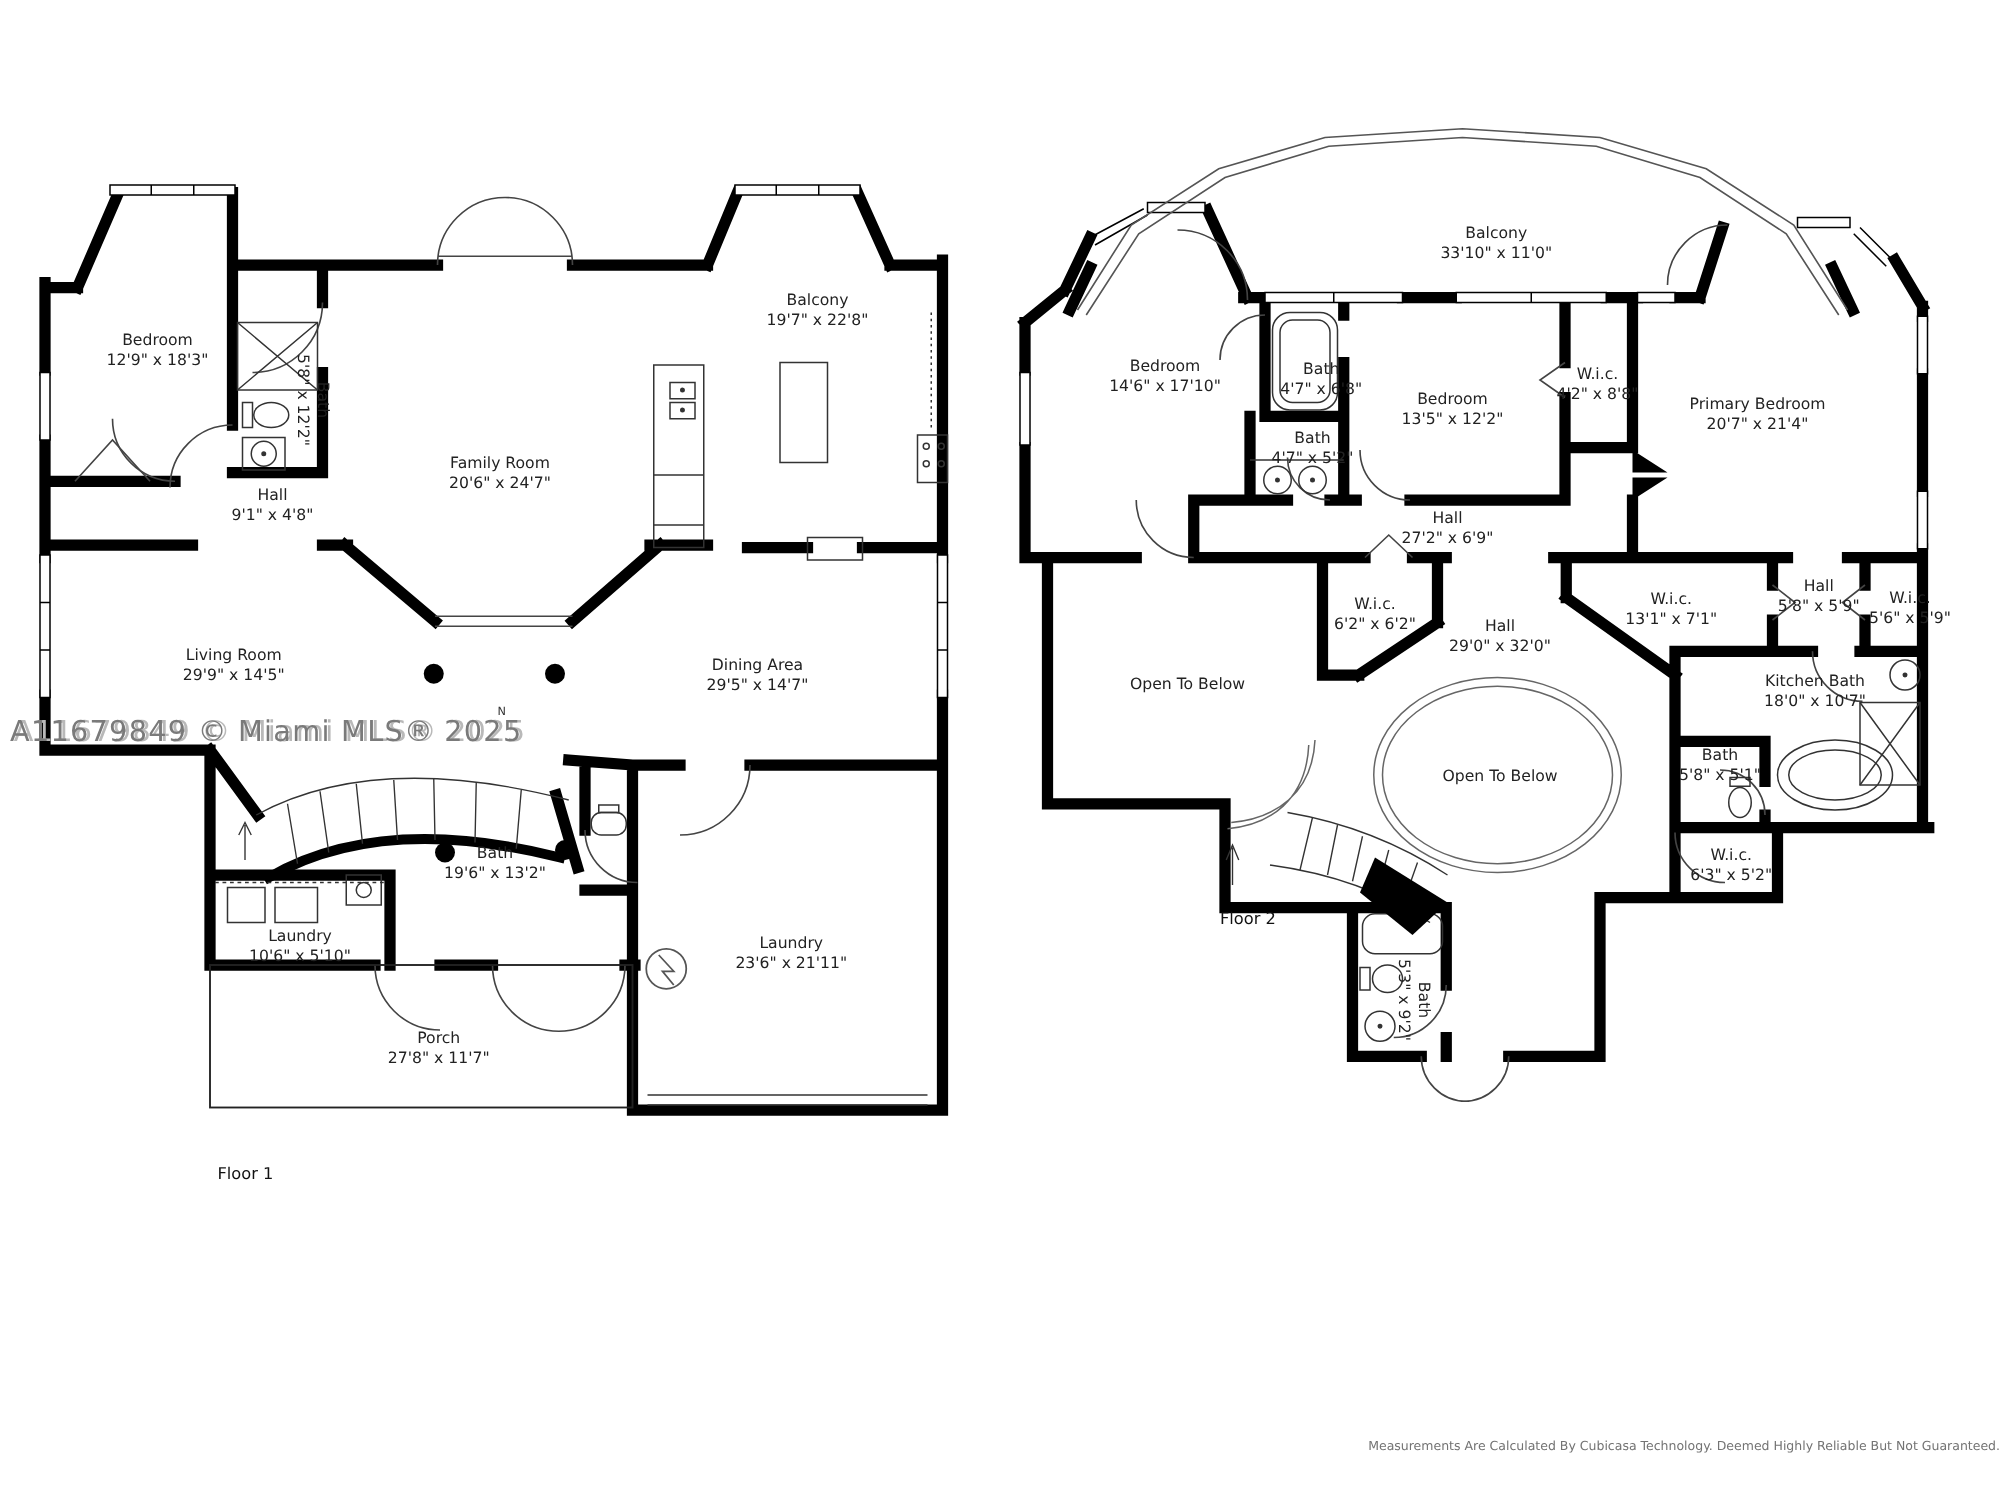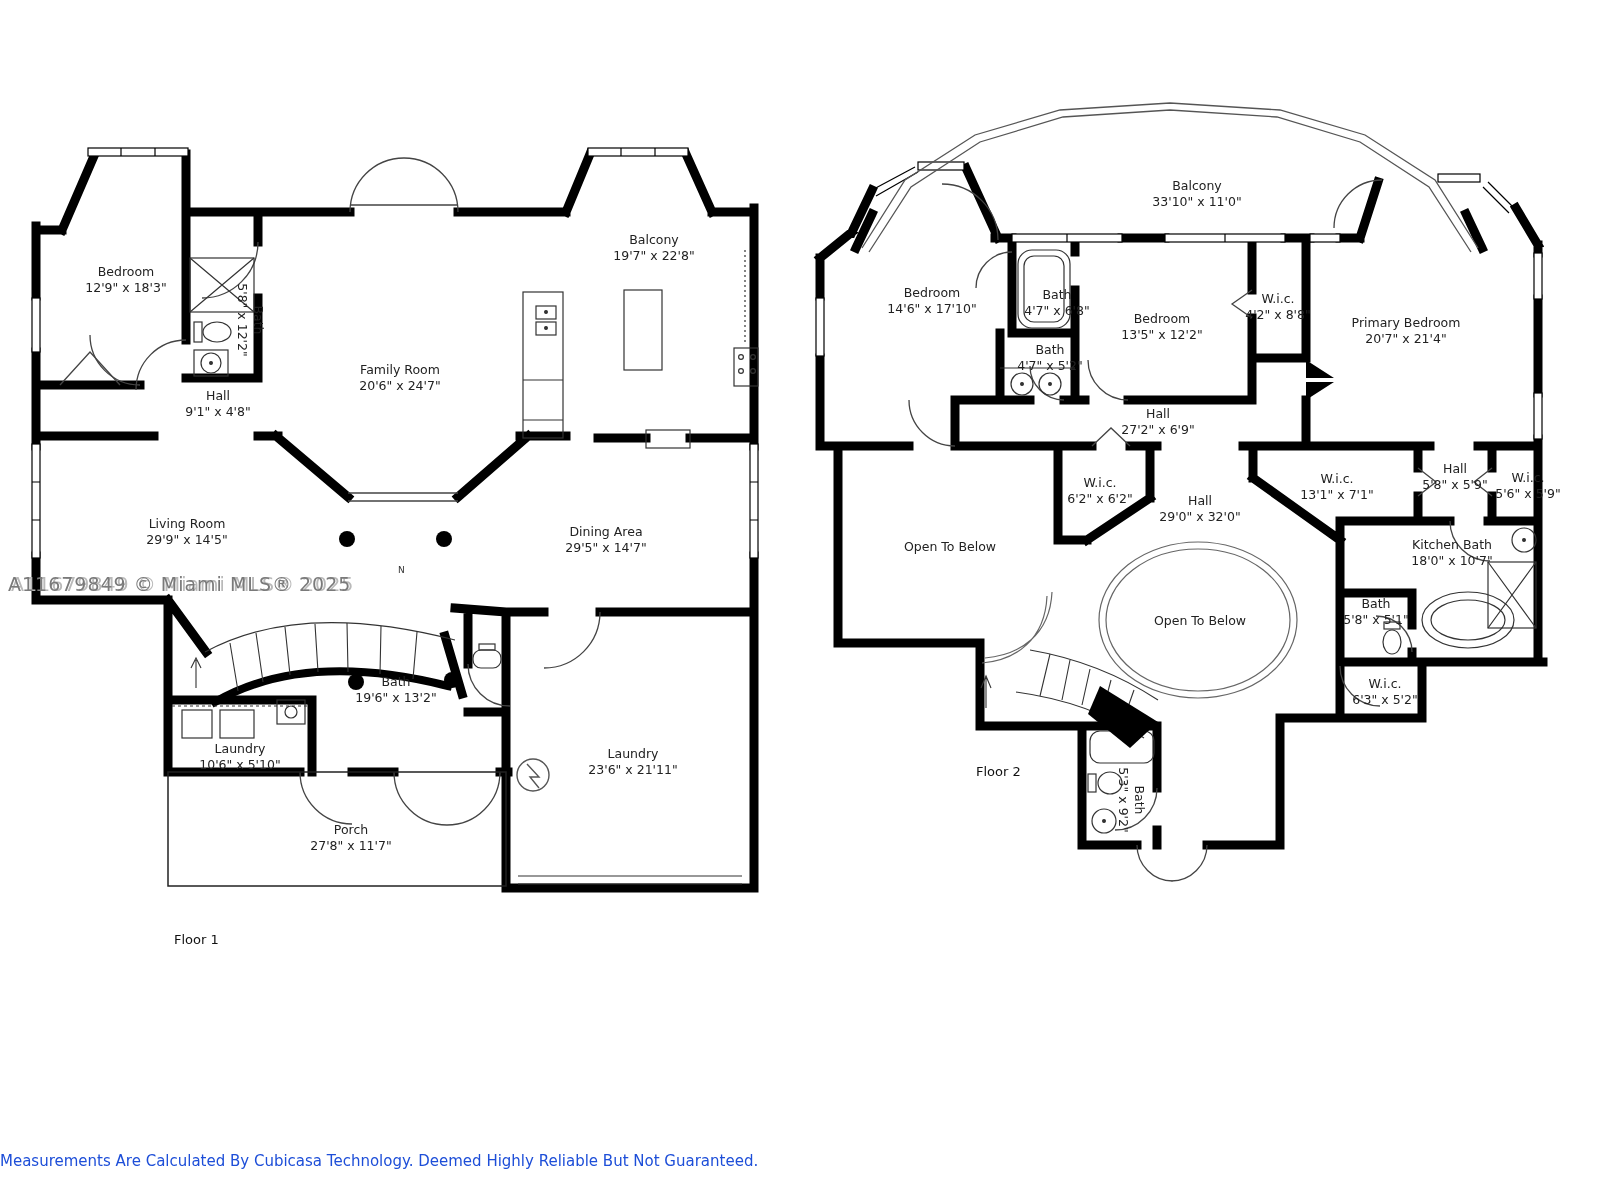--- a/index.html
+++ b/index.html
@@ -4,24 +4,24 @@
 <style>
   html,body{margin:0;padding:0;background:#fff;}
   #stage{position:relative;width:1600px;height:1200px;background:#fff;overflow:hidden;
          font-family:"DejaVu Sans", sans-serif;}
   #plan-svg{position:absolute;left:0;top:0;}
   .rl{position:absolute;transform:translate(-50%,-50%);text-align:center;
       font-size:12.5px;line-height:1.28;color:#222;white-space:nowrap;}
   .rl .nm,.rl .dm{display:block;}
   .rot{transform:translate(-50%,-50%) rotate(90deg);}
   .floor-label{position:absolute;font-size:13px;color:#111;}
-  #watermark{position:absolute;left:8px;top:573px;font-size:19px;color:#7a7a7a;
+  #watermark{position:absolute;left:8px;top:573px;font-size:23px;color:#7a7a7a;
              letter-spacing:1px;text-shadow:3px 0 0 #b9b9b9;white-space:nowrap;}
-  #footer-note{position:absolute;left:0;right:0;top:1152px;text-align:left;
-               font-size:15px;color:#1d4ed8;}
+  #footer-note{position:absolute;left:0;right:0;top:1152px;text-align:right;
+               font-size:10px;color:#737373;}
   #north-marker{position:absolute;left:398px;top:565px;font-size:9px;color:#333;}
 </style>
 </head>
 <body>
 
 <div id="stage">
 
 <svg id="plan-svg" width="1600" height="1200" viewBox="0 0 1600 1200">
 
   <g stroke="#000" stroke-width="9" fill="none" stroke-linecap="square">
@@ -353,18 +353,18 @@
   <div class="rl" style="left:1385px;top:692px">
     <span class="nm">W.i.c.</span>
     <span class="dm">6'3" x 5'2"</span>
     </div>
   <div class="rl rot" style="left:1131px;top:800px">
     <span class="nm">Bath</span>
     <span class="dm">5'3" x 9'2"</span>
     </div>
 
   <div class="floor-label" style="left:174px;top:932px">Floor 1</div>
-  <div class="floor-label" style="left:976px;top:764px">Floor 2</div>
+  <div class="floor-label" style="left:976px;top:728px">Floor 2</div>
 
   <div id="north-marker">N</div>
   <div id="watermark">A11679849 © Miami MLS® 2025</div>
   <div id="footer-note">Measurements Are Calculated By Cubicasa Technology. Deemed Highly Reliable But Not Guaranteed.</div>
 </div>
 
 </body></html>

